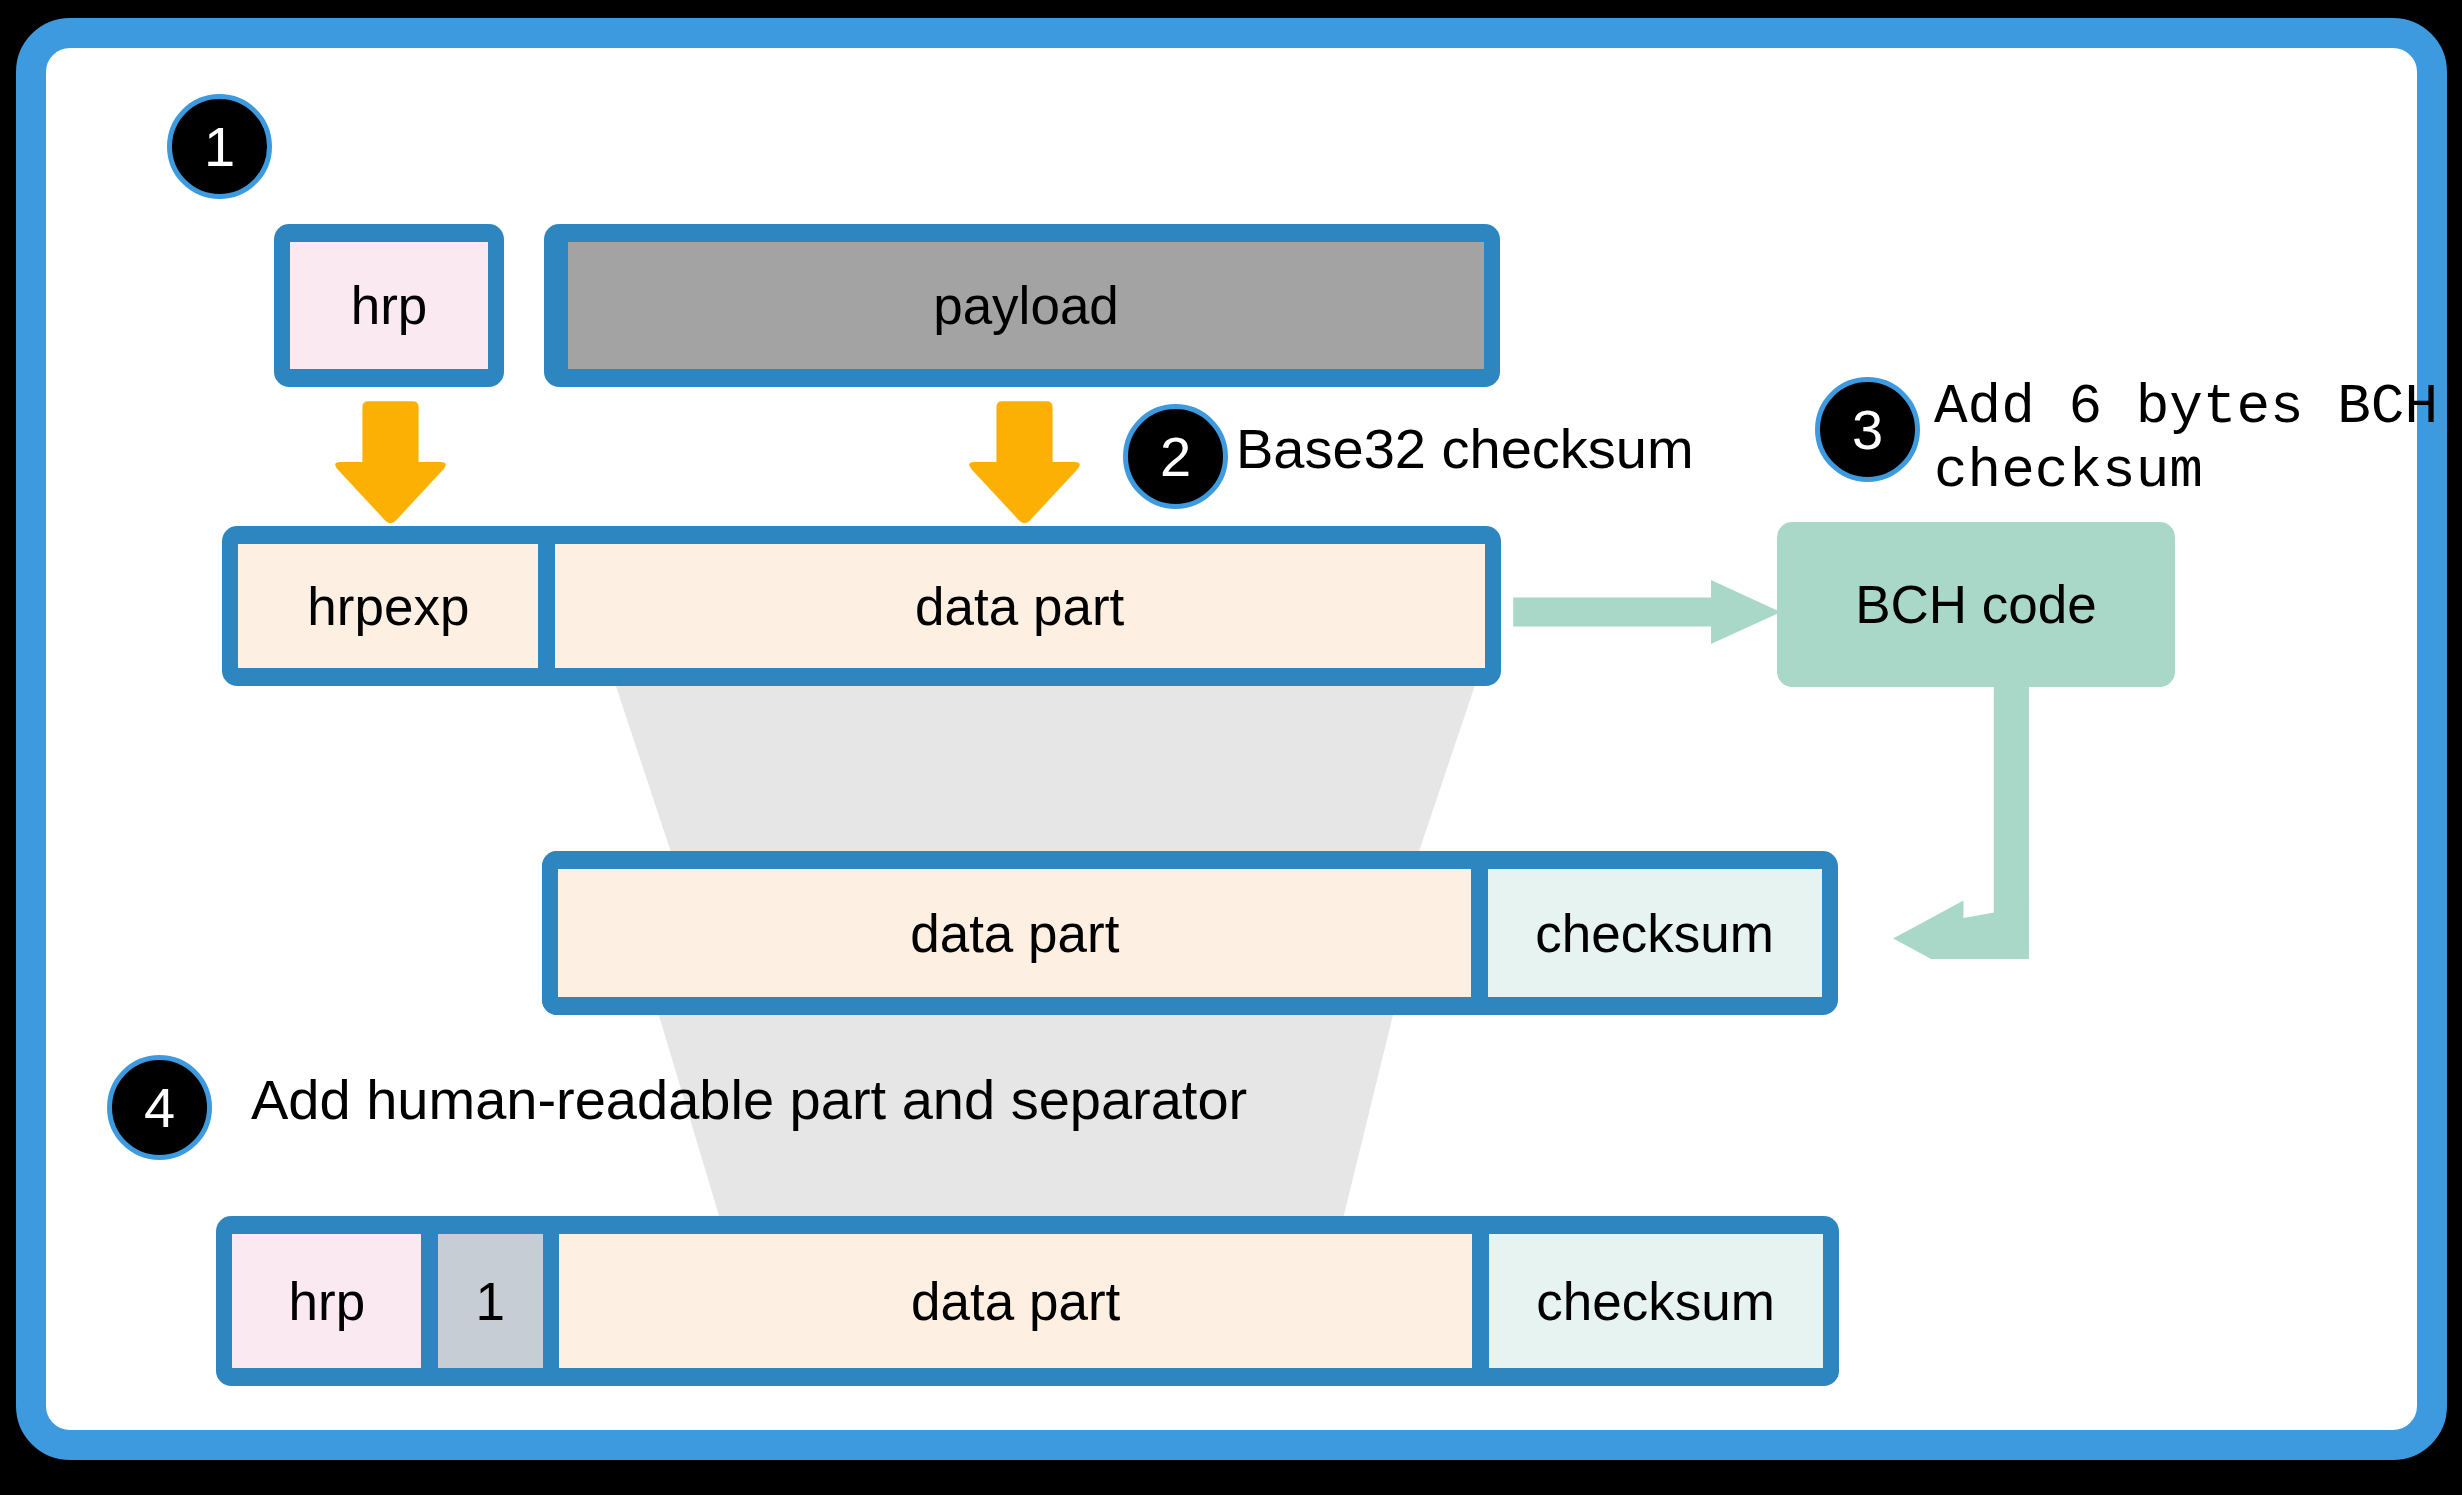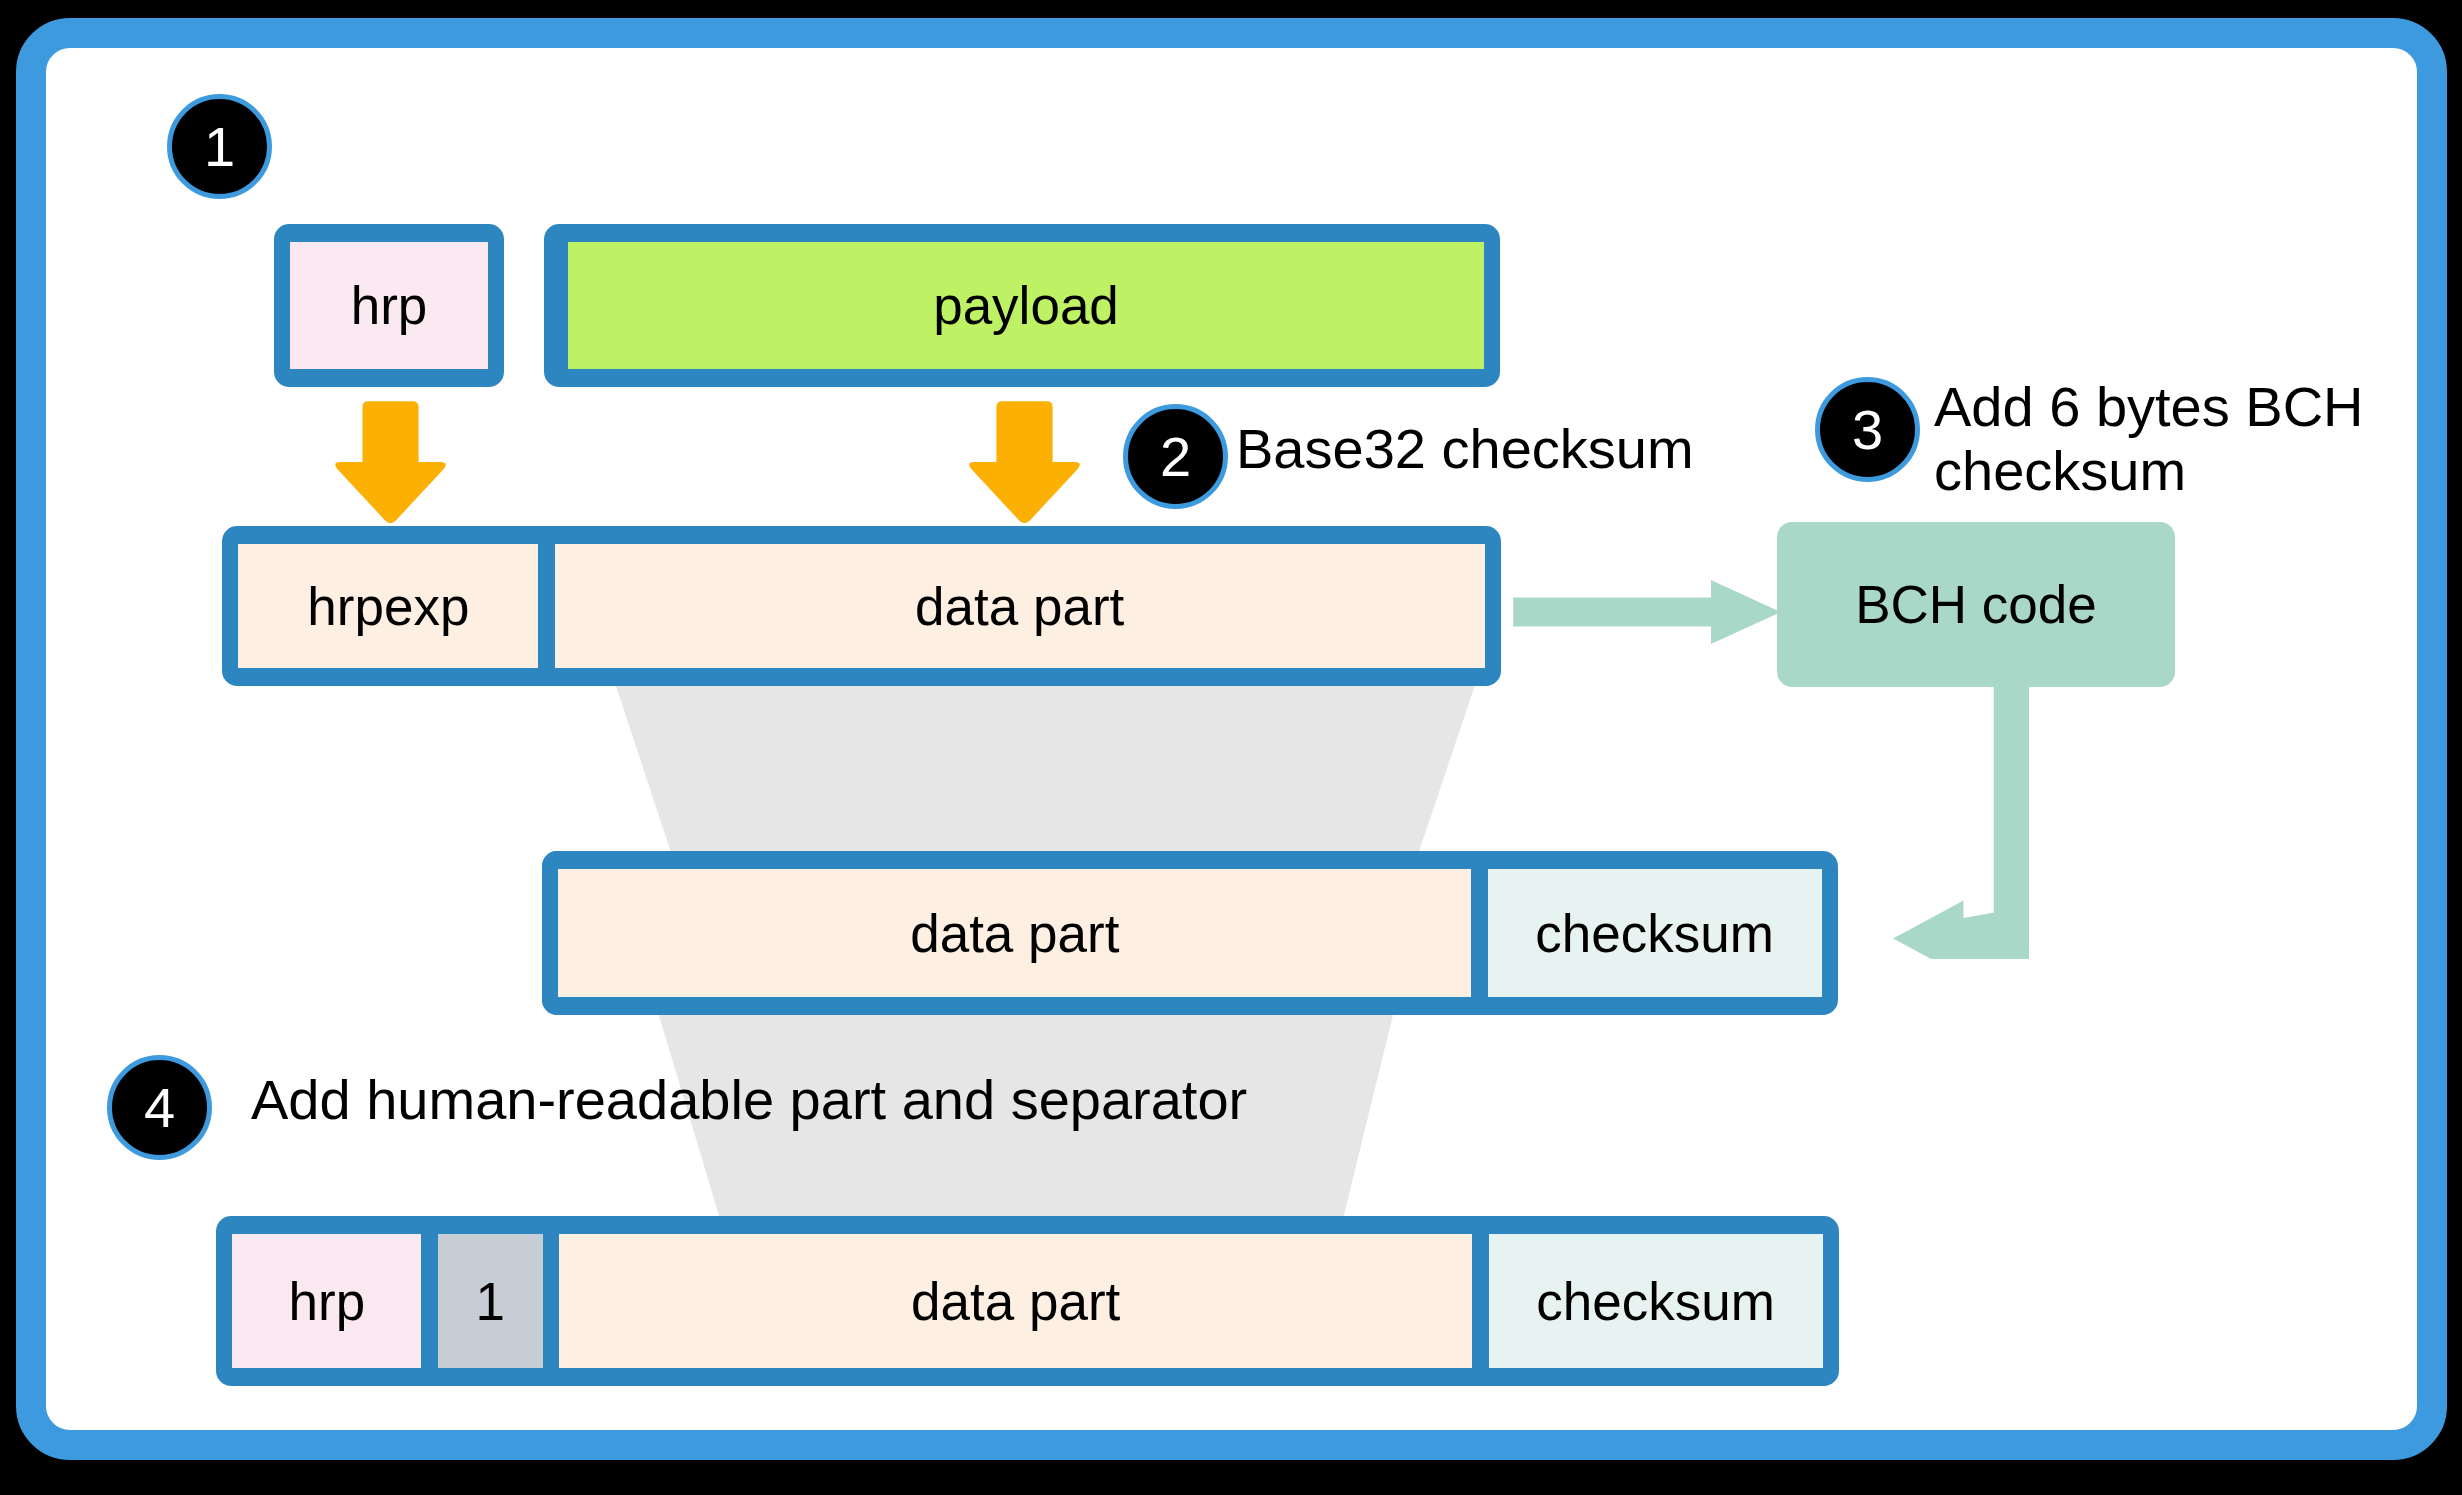--- a/index.html
+++ b/index.html
@@ -60,21 +60,21 @@
   .cell{
     display:flex;
     align-items:center;
     justify-content:center;
     font-size:53px;
     color:#000000;
     line-height:1;
     box-sizing:border-box;
   }
   .fill-pink   { background:#fae9f0; }
-  .fill-blue   { background:#bef264;margin-left:8px; }
+  .fill-blue   { background:#a3a3a3;margin-left:8px; }
   .fill-cream  { background:#fdf0e3; }
   .fill-mint   { background:#e7f3f0; }
   .fill-gray   { background:#c7cdd4; }
 
   
   .mint-box{
     position:absolute;
     background:#a9d8c8;
     border-radius:15.2px;
     display:flex;align-items:center;justify-content:center;
@@ -117,21 +117,21 @@
   </svg>
 
   <svg class="arrow layer-mid" style="left:966px;top:401px;width:117px;height:122px;" viewBox="0 0 200 208">
     <path d="M62,0 L138,0 Q148,0 148,10 L148,104 L186,104 Q200,104 191,116 L110,203 Q100,214 90,203 L9,116 Q0,104 14,104 L52,104 L52,10 Q52,0 62,0 Z" fill="#fbb003"></path>
   </svg>
 
   <div class="badge layer-front" style="left:1123px;top:404px;">2</div>
   <div class="step-text layer-front" style="left:1236px;top:417px;">Base32 checksum</div>
 
   <div class="badge layer-front" style="left:1815px;top:377px;">3</div>
-  <div class="step-text layer-front" style="left:1934px;top:375px;">Add 6 bytes BCH
+  <div class="step-text layer-front" style="left:1934px;top:375px;font-family:Liberation Mono, monospace;">Add 6 bytes BCH
 checksum</div>
 
   <div class="seg-box layer-mid" style="left:222px;top:526px;width:1279px;height:160px;">
     <div class="cell fill-cream" style="flex:0 0 300px;">hrpexp</div>
     <div class="cell fill-cream" style="flex:1 1 auto;">data part</div>
   </div>
 
   <svg class="arrow layer-mid" style="left:1512px;top:580px;width:270px;height:64px;" viewBox="0 0 460 110">
     <polygon points="0,30 340,30 340,0 460,55 340,110 340,80 0,80" fill="#a9d8c8"></polygon>
   </svg>

